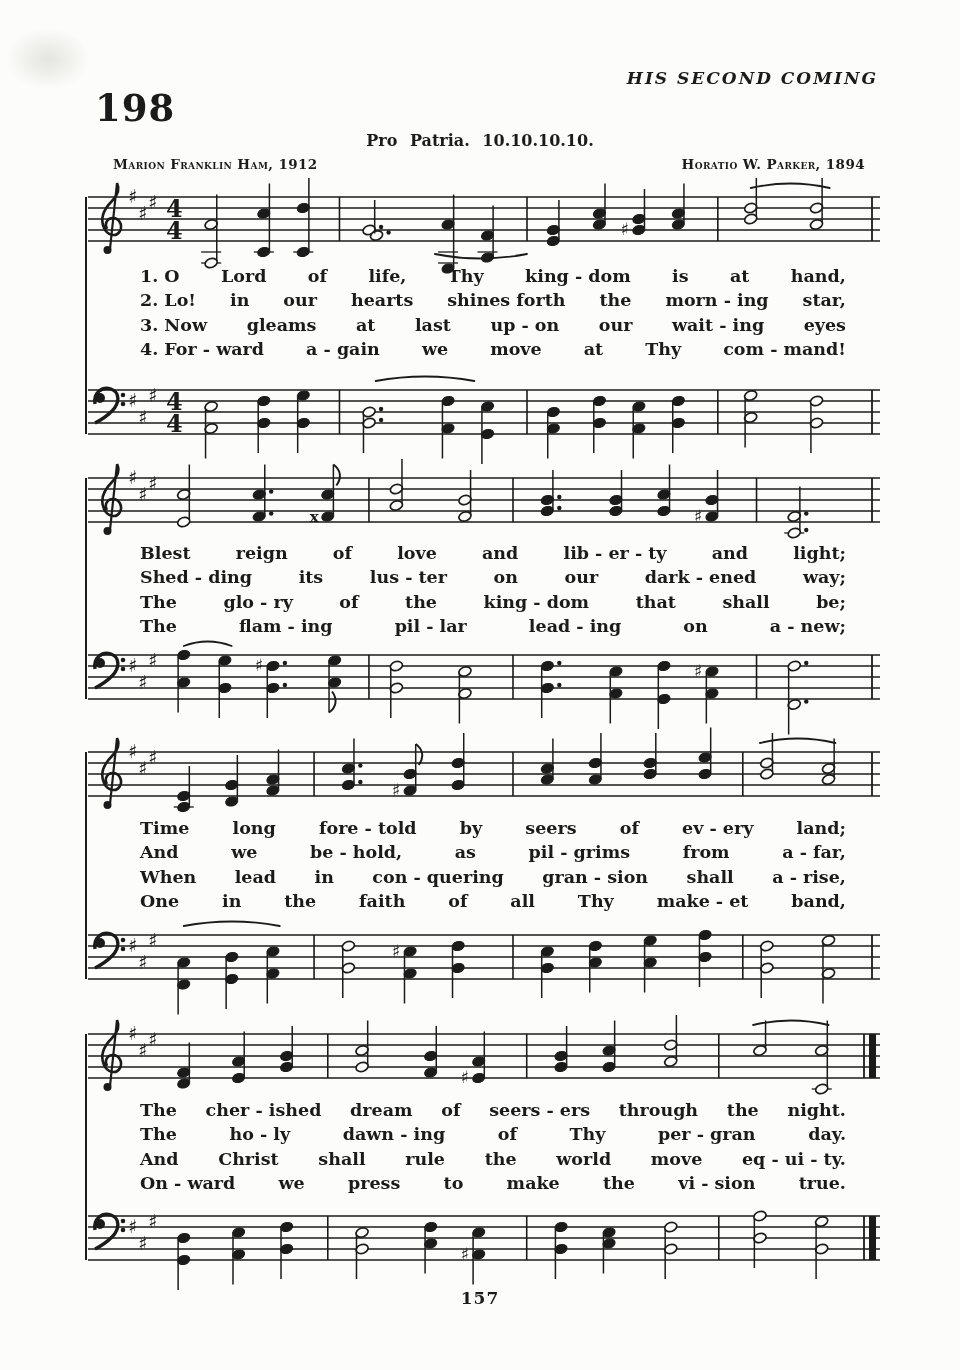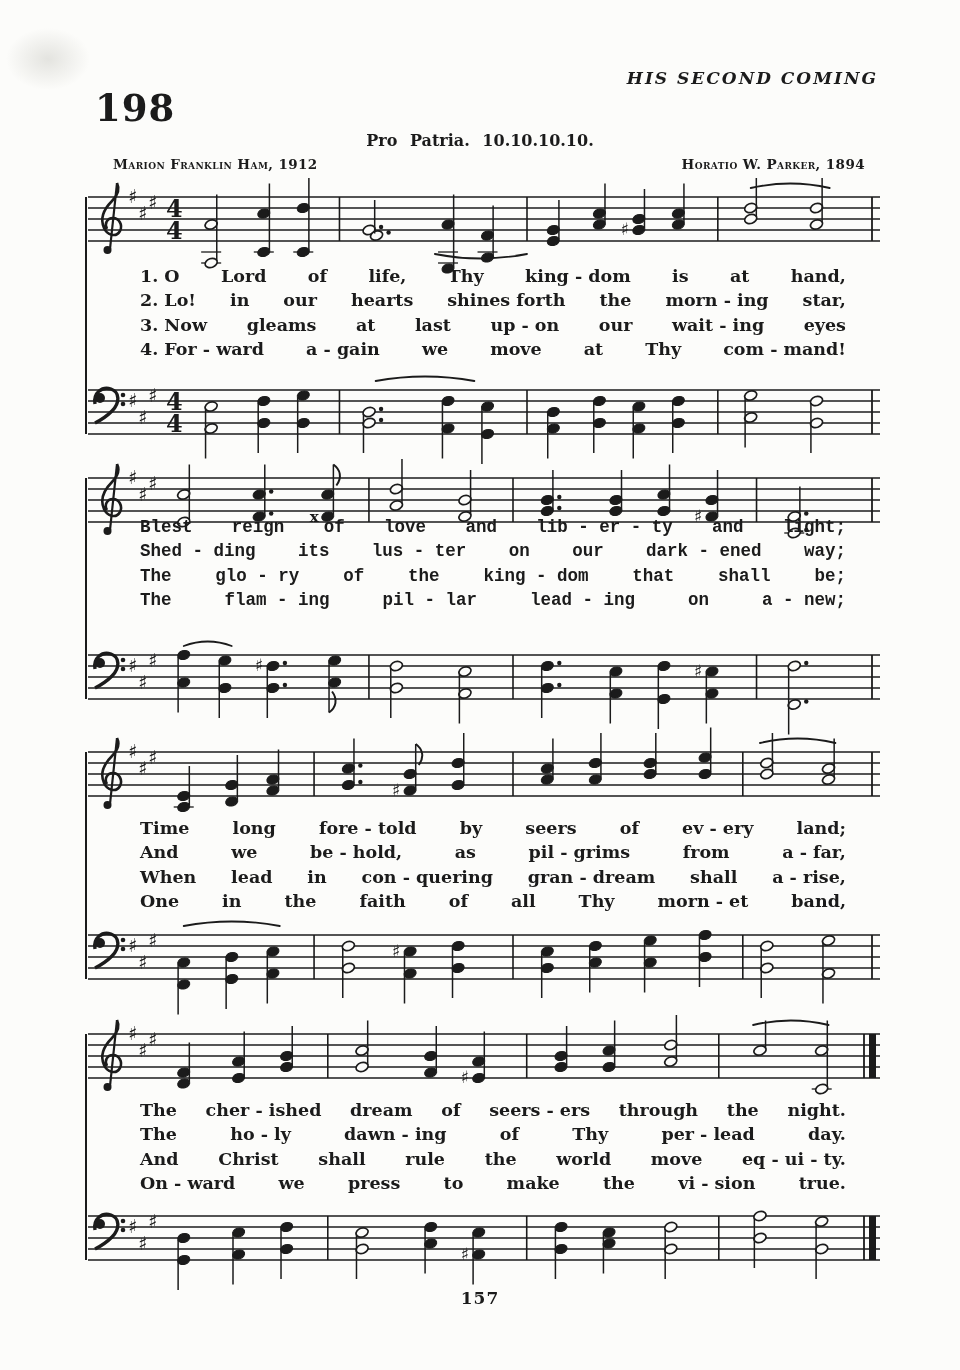--- a/index.html
+++ b/index.html
@@ -742,21 +742,21 @@
       <div class="lyric-line">
         <span class="lyric-token">4. For - ward</span>
         <span class="lyric-token">a - gain</span>
         <span class="lyric-token">we</span>
         <span class="lyric-token">move</span>
         <span class="lyric-token">at</span>
         <span class="lyric-token">Thy</span>
         <span class="lyric-token">com - mand!</span>
       </div>
     </div>
-  <div class="lyrics" style="top:517px;font-family:Liberation Mono, monospace;">
+  <div class="lyrics" style="top:543px;">
       <div class="lyric-line">
         <span class="lyric-token">Blest</span>
         <span class="lyric-token">reign</span>
         <span class="lyric-token">of</span>
         <span class="lyric-token">love</span>
         <span class="lyric-token">and</span>
         <span class="lyric-token">lib - er - ty</span>
         <span class="lyric-token">and</span>
         <span class="lyric-token">light;</span>
       </div>
@@ -806,54 +806,54 @@
         <span class="lyric-token">as</span>
         <span class="lyric-token">pil - grims</span>
         <span class="lyric-token">from</span>
         <span class="lyric-token">a - far,</span>
       </div>
       <div class="lyric-line">
         <span class="lyric-token">When</span>
         <span class="lyric-token">lead</span>
         <span class="lyric-token">in</span>
         <span class="lyric-token">con - quering</span>
-        <span class="lyric-token">gran - dream</span>
+        <span class="lyric-token">gran - sion</span>
         <span class="lyric-token">shall</span>
         <span class="lyric-token">a - rise,</span>
       </div>
       <div class="lyric-line">
         <span class="lyric-token">One</span>
         <span class="lyric-token">in</span>
         <span class="lyric-token">the</span>
         <span class="lyric-token">faith</span>
         <span class="lyric-token">of</span>
         <span class="lyric-token">all</span>
         <span class="lyric-token">Thy</span>
-        <span class="lyric-token">morn - et</span>
+        <span class="lyric-token">make - et</span>
         <span class="lyric-token">band,</span>
       </div>
     </div>
   <div class="lyrics" style="top:1100px;">
       <div class="lyric-line">
         <span class="lyric-token">The</span>
         <span class="lyric-token">cher - ished</span>
         <span class="lyric-token">dream</span>
         <span class="lyric-token">of</span>
         <span class="lyric-token">seers - ers</span>
         <span class="lyric-token">through</span>
         <span class="lyric-token">the</span>
         <span class="lyric-token">night.</span>
       </div>
       <div class="lyric-line">
         <span class="lyric-token">The</span>
         <span class="lyric-token">ho - ly</span>
         <span class="lyric-token">dawn - ing</span>
         <span class="lyric-token">of</span>
         <span class="lyric-token">Thy</span>
-        <span class="lyric-token">per - lead</span>
+        <span class="lyric-token">per - gran</span>
         <span class="lyric-token">day.</span>
       </div>
       <div class="lyric-line">
         <span class="lyric-token">And</span>
         <span class="lyric-token">Christ</span>
         <span class="lyric-token">shall</span>
         <span class="lyric-token">rule</span>
         <span class="lyric-token">the</span>
         <span class="lyric-token">world</span>
         <span class="lyric-token">move</span>

